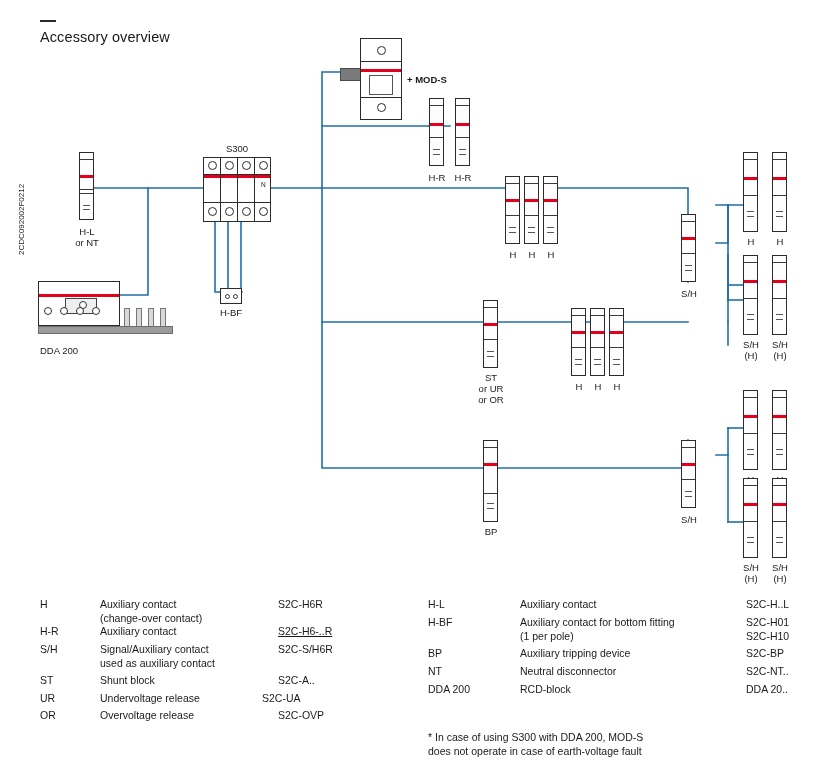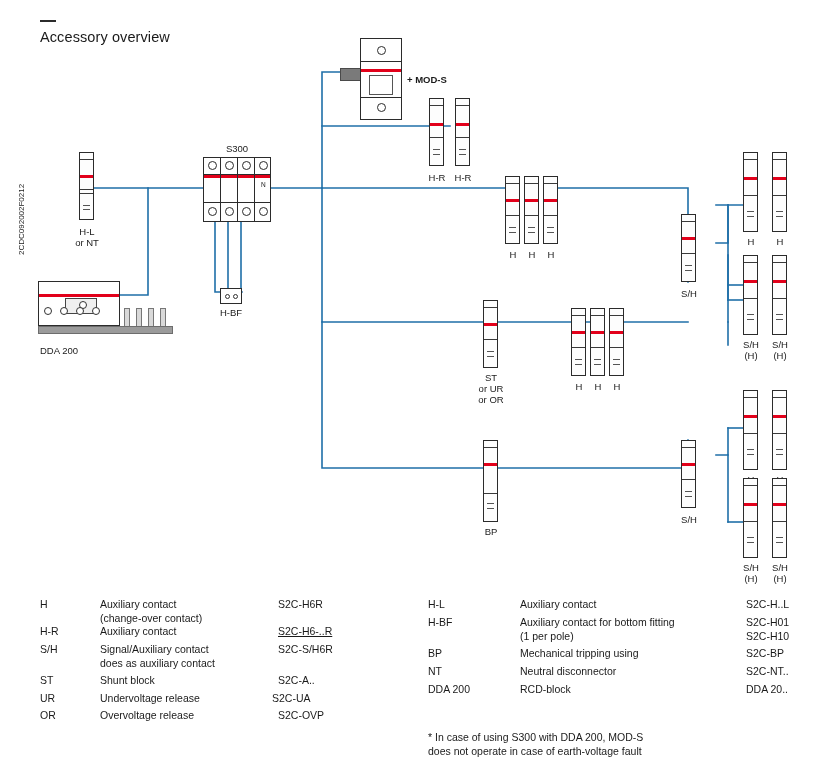--- a/index.html
+++ b/index.html
@@ -618,32 +618,32 @@
         <span class="lg-code" style="left:238px;">S2C-H6R</span>
       </div>
       <div class="lg-row" style="height:18px;">
         <span class="lg-key">H-R</span>
         <span class="lg-desc" style="left:60px;">Auxiliary contact</span>
         <span class="lg-code" style="left:238px;text-decoration:underline;">S2C-H6-..R</span>
       </div>
       <div class="lg-row" style="height:31px;">
         <span class="lg-key">S/H</span>
         <span class="lg-desc" style="left:60px;">Signal/Auxiliary contact
-does as auxiliary contact</span>
+used as auxiliary contact</span>
         <span class="lg-code" style="left:238px;">S2C-S/H6R</span>
       </div>
       <div class="lg-row" style="height:18px;">
         <span class="lg-key">ST</span>
         <span class="lg-desc" style="left:60px;">Shunt block</span>
         <span class="lg-code" style="left:238px;">S2C-A..</span>
       </div>
       <div class="lg-row" style="height:17px;">
         <span class="lg-key">UR</span>
         <span class="lg-desc" style="left:60px;">Undervoltage release</span>
-        <span class="lg-code" style="left:232px;">S2C-UA</span>
+        <span class="lg-code" style="left:222px;">S2C-UA</span>
       </div>
       <div class="lg-row" style="height:17px;">
         <span class="lg-key">OR</span>
         <span class="lg-desc" style="left:60px;">Overvoltage release</span>
         <span class="lg-code" style="left:238px;">S2C-OVP</span>
       </div>
     </div>
 
     <div class="legend-col" style="left:388px; width:360px;">
       <div class="lg-row" style="height:18px;">
@@ -653,21 +653,21 @@
       </div>
       <div class="lg-row" style="height:31px;">
         <span class="lg-key">H-BF</span>
         <span class="lg-desc" style="left:92px;">Auxiliary contact for bottom fitting
 (1 per pole)</span>
         <span class="lg-code" style="left:318px;">S2C-H01
 S2C-H10</span>
       </div>
       <div class="lg-row" style="height:18px;">
         <span class="lg-key">BP</span>
-        <span class="lg-desc" style="left:92px;">Mechanical tripping using</span>
+        <span class="lg-desc" style="left:92px;">Auxiliary tripping device</span>
         <span class="lg-code" style="left:318px;">S2C-BP</span>
       </div>
       <div class="lg-row" style="height:18px;text-align:center;">
         <span class="lg-key">NT</span>
         <span class="lg-desc" style="left:92px;">Neutral disconnector</span>
         <span class="lg-code" style="left:318px;">S2C-NT..</span>
       </div>
       <div class="lg-row" style="height:18px;">
         <span class="lg-key">DDA 200</span>
         <span class="lg-desc" style="left:92px;">RCD-block</span>

